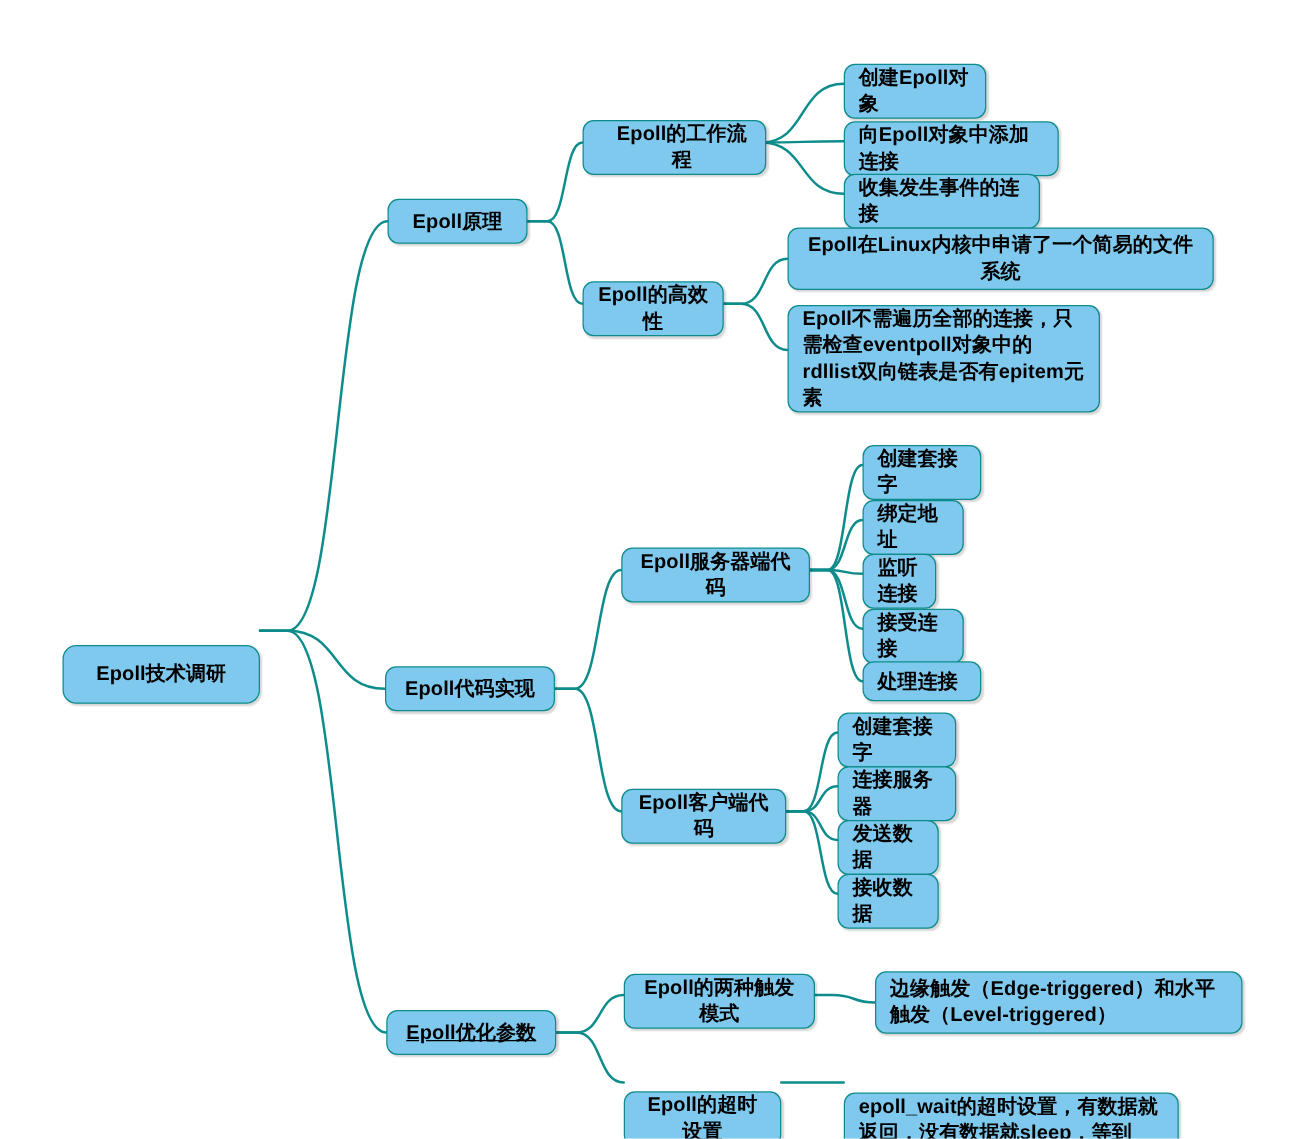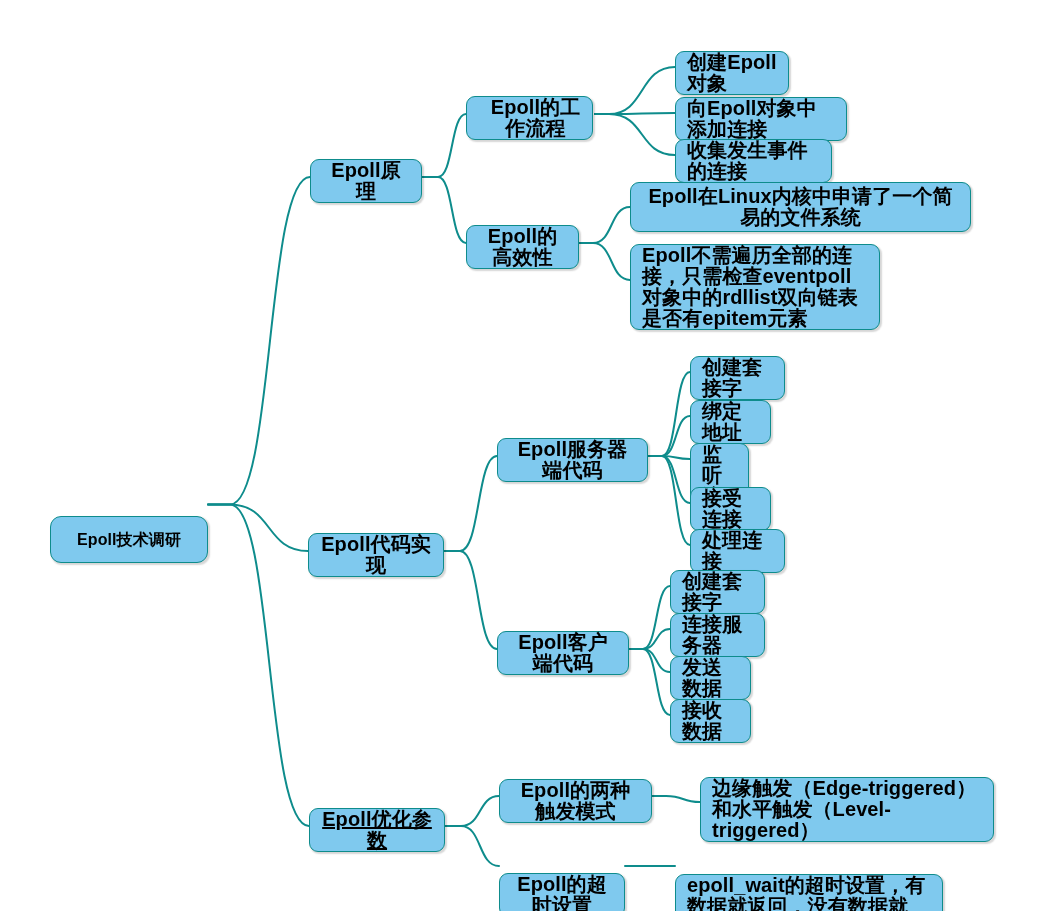--- a/index.html
+++ b/index.html
@@ -24,21 +24,21 @@
     pointer-events: none;
   }
   .node {
     position: absolute;
     box-sizing: border-box;
     background: #7fc9ee;
     border: 1.6px solid #0e8c8c;
     border-radius: 9px;
     color: #000000;
     font-weight: bold;
-    font-size: 20px;
+    font-size: 16px;
     line-height: 21px;
     letter-spacing: 0.1px;
     padding: 0 11px;
     display: flex;
     align-items: center;
     box-shadow: 1.5px 1.5px 1.5px rgba(0,0,0,0.16);
     white-space: pre-line;
     z-index: 2;
   }
   .node.center { justify-content: center; text-align: center; }
@@ -78,21 +78,21 @@
       <path d="M 445 826 L 461 826 C 481.9 826, 478.1 796, 499 796" fill="none" stroke="#0e8c8c" stroke-width="2" stroke-linecap="round"></path>
       <path d="M 445 826 L 461 826 C 481.9 826, 478.1 866, 499 866" fill="none" stroke="#0e8c8c" stroke-width="2" stroke-linecap="round"></path>
       <path d="M 652 796 L 666 796 C 684.7 796, 681.3 802, 700 802" fill="none" stroke="#0e8c8c" stroke-width="2" stroke-linecap="round"></path>
       <path d="M 625 866 L 639 866 C 658.8 866, 655.2 866, 675 866" fill="none" stroke="#0e8c8c" stroke-width="2" stroke-linecap="round"></path>
     </svg>
   <div id="nodes-layer">
       <div class="node center root" style="left: 50px; top: 481px; width: 158px; min-height: 47px;">Epoll技术调研</div>
       <div class="node center" style="left: 310px; top: 159px; width: 112px; min-height: 36px;">Epoll原理</div>
       <div class="node center" style="left: 308px; top: 533px; width: 136px; min-height: 36px;">Epoll代码实现</div>
       <div class="node center" style="left: 309px; top: 808px; width: 136px; min-height: 36px; text-decoration: underline;">Epoll优化参数</div>
-      <div class="node center" style="left: 466px; top: 96px; width: 127px; min-height: 36px; padding-left: 23px;">Epoll的工作流程</div>
+      <div class="node center" style="left: 466px; top: 96px; width: 147px; min-height: 36px; padding-left: 23px;">Epoll的工作流程</div>
       <div class="node center" style="left: 466px; top: 225px; width: 113px; min-height: 36px;">Epoll的高效性</div>
       <div class="node left" style="left: 675px; top: 51px; width: 114px; min-height: 32px;">创建Epoll对象</div>
       <div class="node left" style="left: 675px; top: 97px; width: 172px; min-height: 32px;">向Epoll对象中添加连接</div>
       <div class="node left" style="left: 675px; top: 139px; width: 157px; min-height: 32px;">收集发生事件的连接</div>
       <div class="node left" style="left: 630px; top: 182px; width: 341px; min-height: 50px; text-align: center;">Epoll在Linux内核中申请了一个简易的文件系统</div>
       <div class="node left" style="left: 630px; top: 244px; width: 250px; min-height: 72px;">Epoll不需遍历全部的连接，只需检查eventpoll对象中的rdllist双向链表是否有epitem元素</div>
       <div class="node center" style="left: 497px; top: 438px; width: 151px; min-height: 36px;">Epoll服务器端代码</div>
       <div class="node center" style="left: 497px; top: 631px; width: 132px; min-height: 36px;">Epoll客户端代码</div>
       <div class="node left" style="left: 690px; top: 356px; width: 95px; min-height: 32px;">创建套接字</div>
       <div class="node left" style="left: 690px; top: 400px; width: 81px; min-height: 32px;">绑定地址</div>

